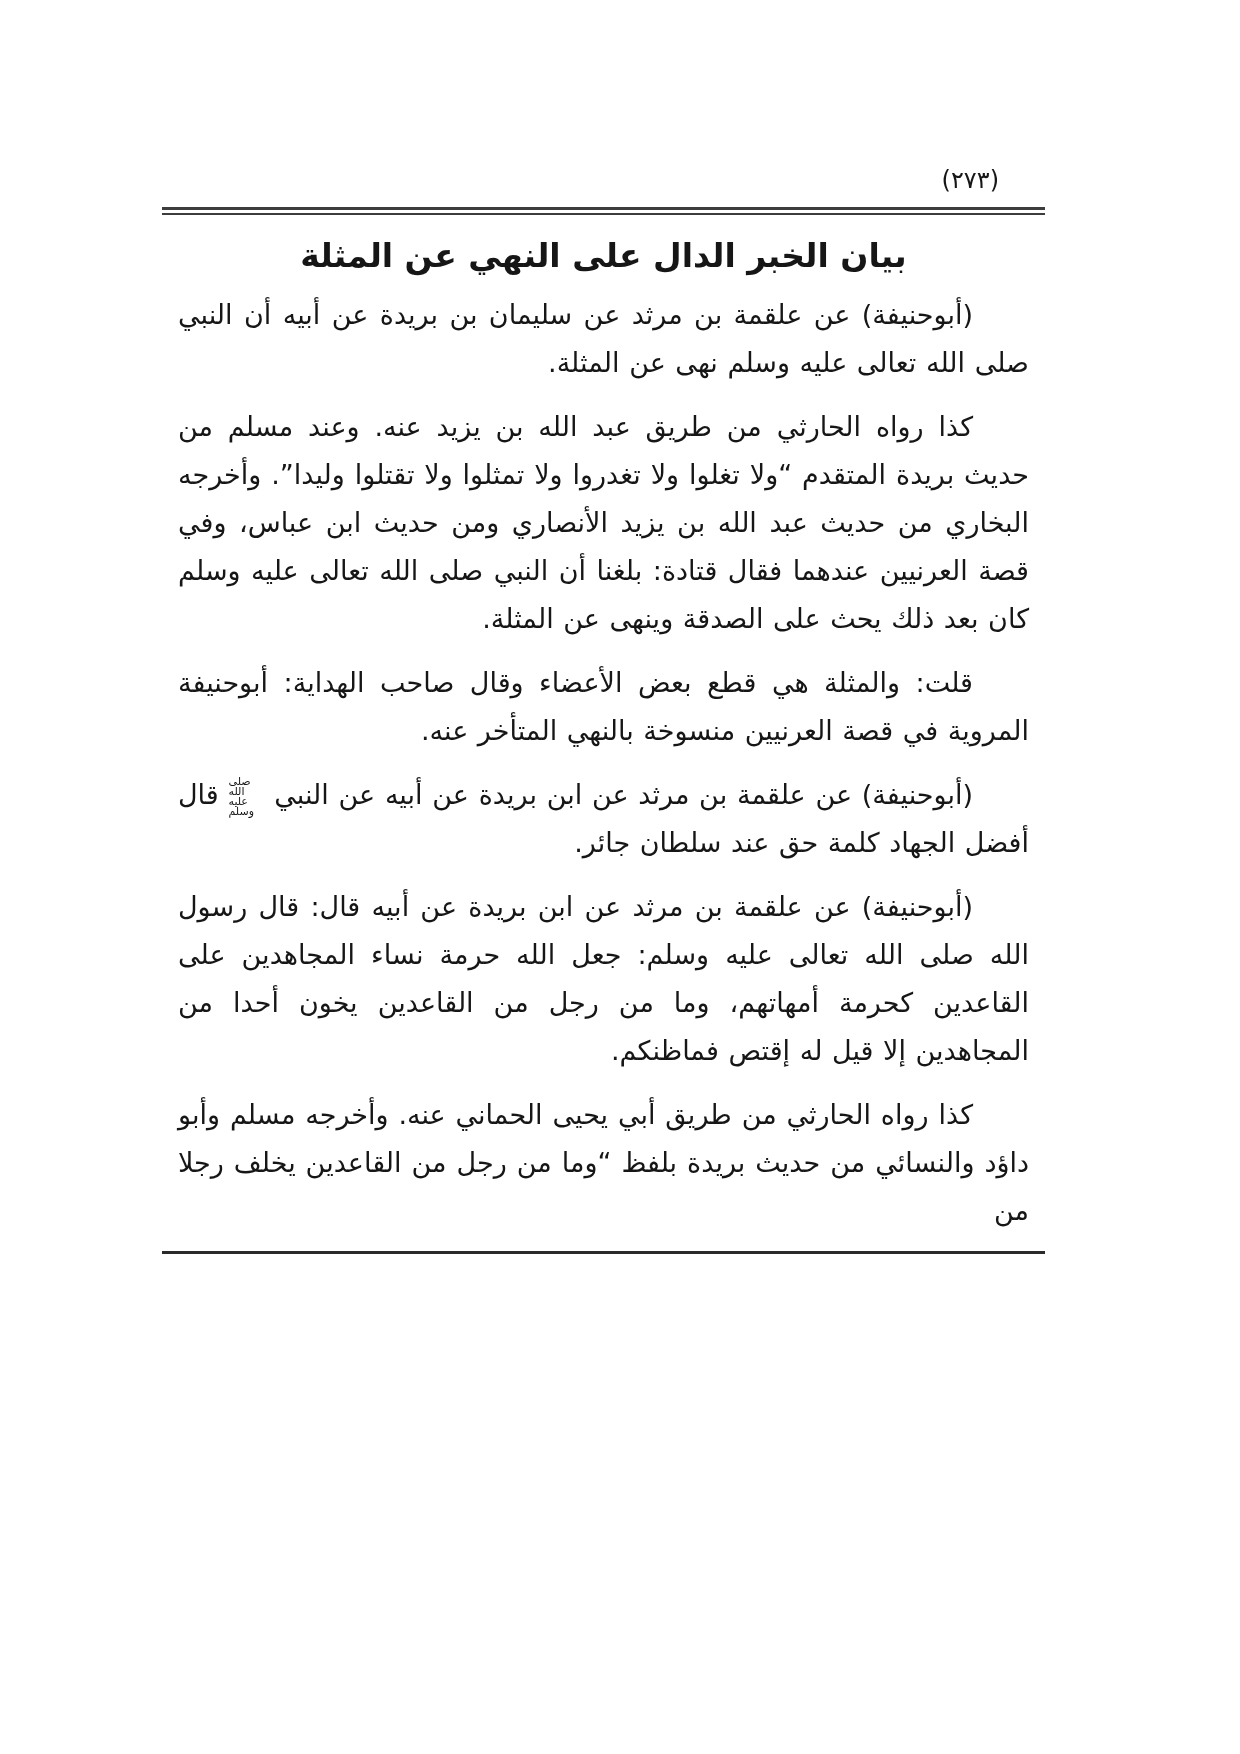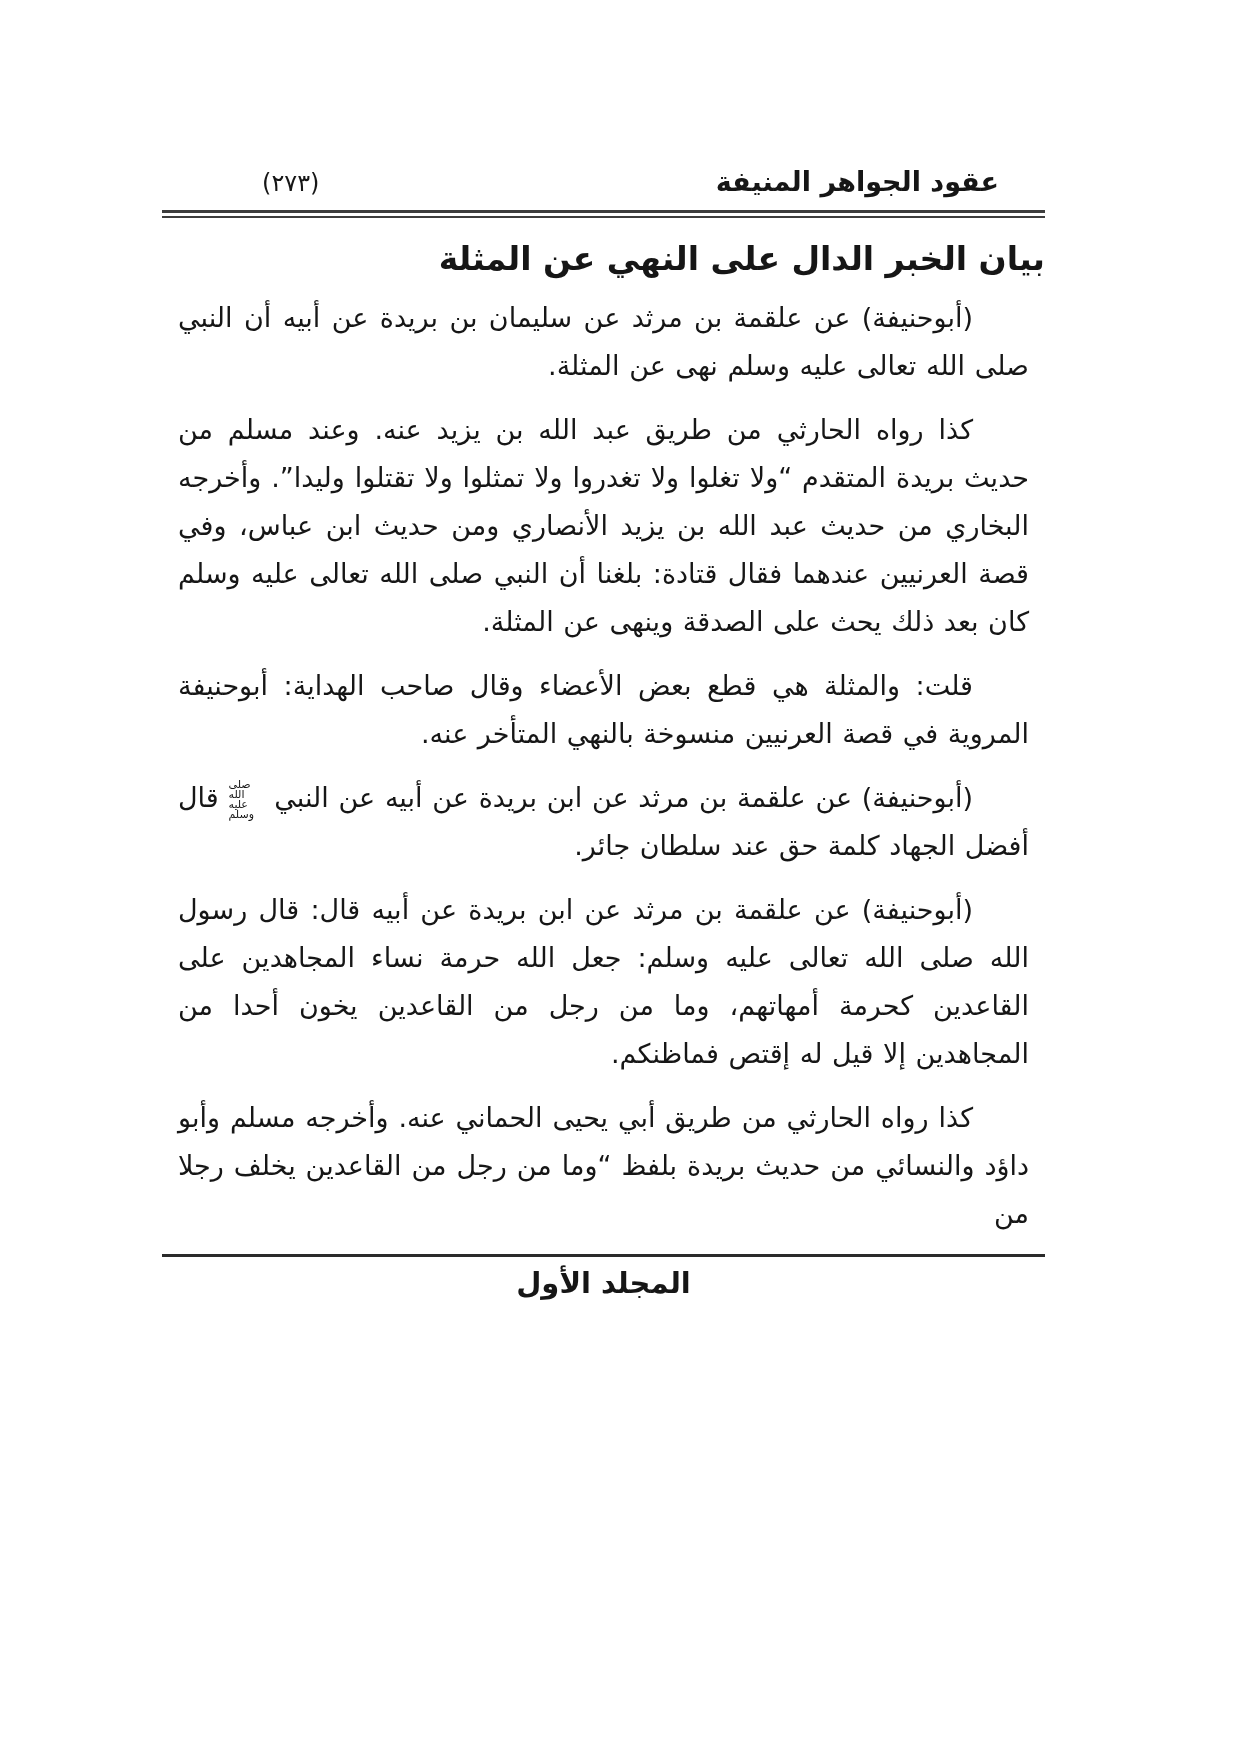--- a/index.html
+++ b/index.html
@@ -45,20 +45,21 @@
   .double-rule {
     margin-top: 13px;
     height: 3px;
     border-top: 3px solid #3d3d3d;
     border-bottom: 2px solid #3d3d3d;
   }
   
   .section-heading {
     font-size: 33px;
     font-weight: bold;
+    text-align: center;
     margin: 21px 0 16px 0;
     letter-spacing: -0.5px;
   }
   .para {
     margin: 16px;
     font-size: 27px;
     line-height: 48px;
     text-align: justify;
     text-indent: 56px;
     word-spacing: 1px;
@@ -87,21 +88,20 @@
   }
 </style>
 </head>
 <body>
 
 <div class="page">
   <div class="content">
 
     <header>
       <div class="header-row">
-        <span class="book-title">عقود الجواهر المنيفة</span>
         <span class="page-number">(٢٧٣)</span>
       </div>
       <div class="double-rule"></div>
     </header>
 
     <main>
 
       <section>
         <h2 class="section-heading">بيان الخبر الدال على النهي عن المثلة</h2>
         <p class="para">(أبوحنيفة) عن علقمة بن مرثد عن سليمان بن بريدة عن أبيه أن النبي صلى الله تعالى عليه وسلم نهى عن المثلة.</p>
@@ -115,17 +115,16 @@
 
       <section>
         <p class="para">(أبوحنيفة) عن علقمة بن مرثد عن ابن بريدة عن أبيه قال: قال رسول الله صلى الله تعالى عليه وسلم: جعل الله حرمة نساء المجاهدين على القاعدين كحرمة أمهاتهم، وما من رجل من القاعدين يخون أحدا من المجاهدين إلا قيل له إقتص فماظنكم.</p>
         <p class="para">كذا رواه الحارثي من طريق أبي يحيى الحماني عنه. وأخرجه مسلم وأبو داؤد والنسائي من حديث بريدة بلفظ “وما من رجل من القاعدين يخلف رجلا من</p>
       </section>
 
     </main>
 
     <footer>
       <div class="footer-rule"></div>
-      <div class="volume-label">المجلد الأول</div>
     </footer>
 
   </div>
 </div>
 
 </body></html>

